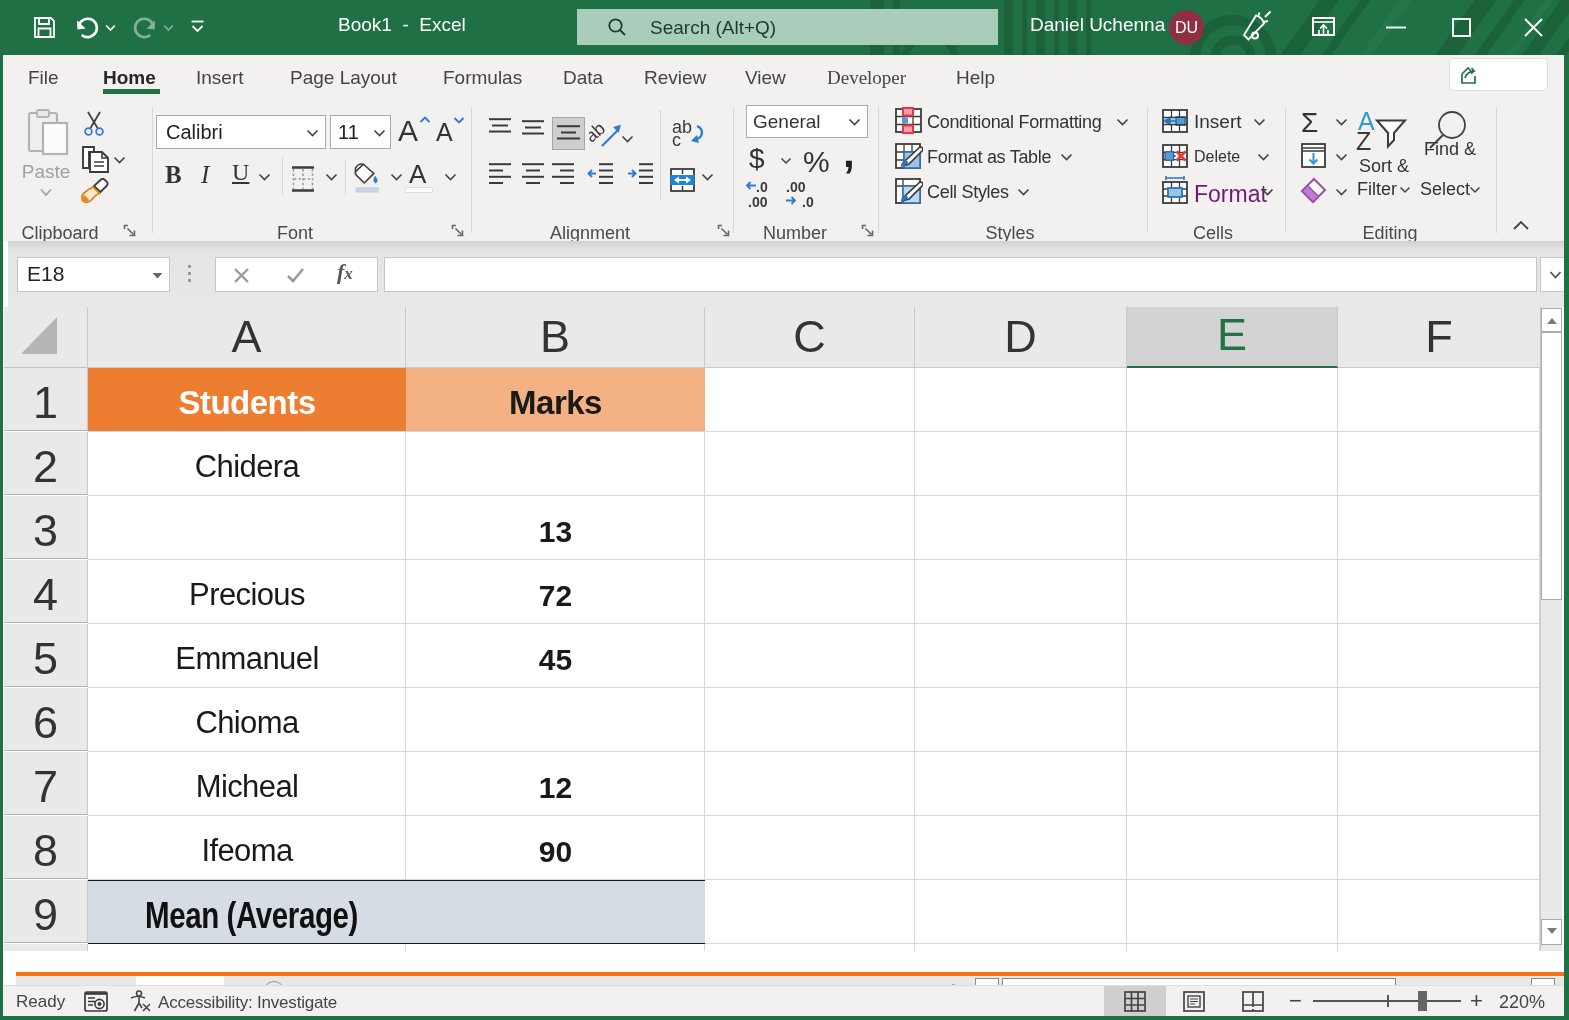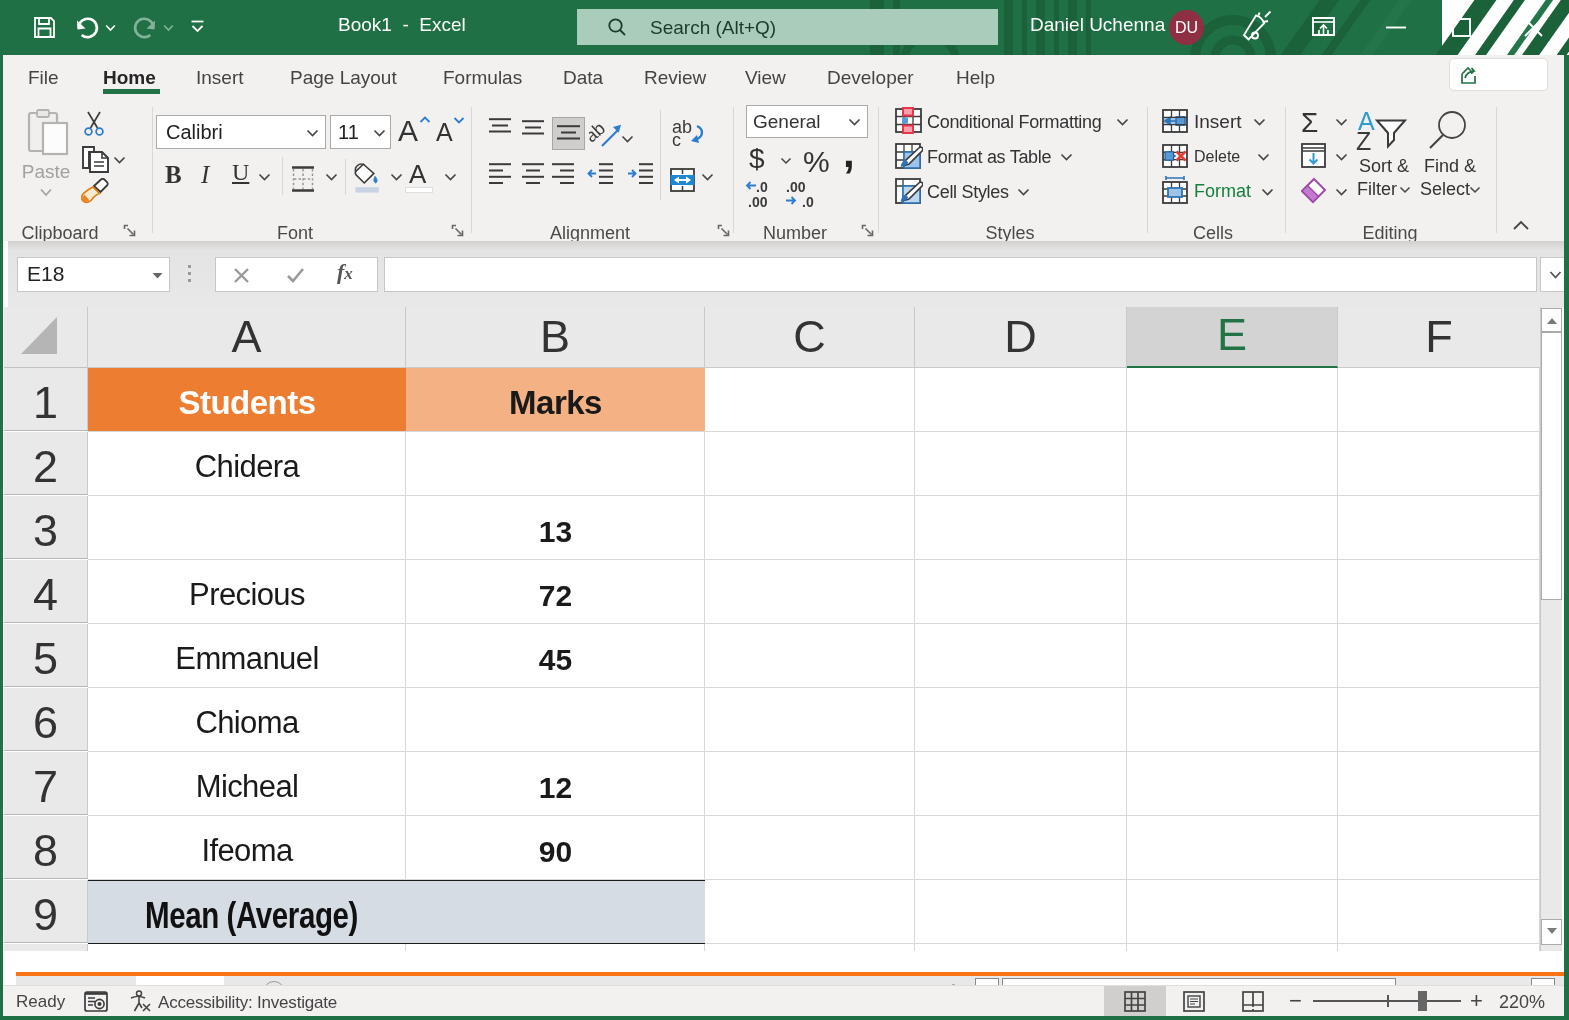--- a/index.html
+++ b/index.html
@@ -1,20 +1,20 @@
 <!DOCTYPE html>
 <html><head>
 <meta charset="utf-8">
 <style>
 * { margin:0; padding:0; box-sizing:border-box; }
 html,body { width:1569px; height:1020px; overflow:hidden; font-family:"Liberation Sans", sans-serif; }
 #app { position:relative; width:1569px; height:1020px; background:#fff; }
 .abs { position:absolute; }
 
-#titlebar { left:0; top:0; width:1442px; height:55px; background:#1F7145; }
+#titlebar { left:0; top:0; width:1569px; height:55px; background:#1F7145; }
 #titlebar .ttxt { color:#fff; font-size:19px; }
 #searchbox { left:577px; top:9px; width:421px; height:36px; background:#A9CDBA; color:#1D3A2A; font-size:19px; line-height:36px; }
 
 #tabrow { left:0; top:55px; width:1569px; height:44px; background:#F3F1F0; }
 .rtab { position:absolute; top:0; height:44px; line-height:46px; font-size:19px; color:#444; }
 
 #ribbon { left:0; top:99px; width:1569px; height:142px; background:#F3F1F0; }
 .gsep { position:absolute; top:8px; height:126px; width:1px; background:#D9D6D4; }
 .glabel { position:absolute; top:124px; font-size:18px; color:#4a4a4a; width:200px; text-align:center; }
 .launcher { position:absolute; top:124px; width:17px; height:17px; }
@@ -138,21 +138,21 @@
   <div id="tabrow" class="abs">
     <div class="rtab" style="left:28px;">File</div>
     <div class="rtab" style="left:103px;font-weight:bold;color:#262626;">Home</div>
     <div class="abs" style="left:103px;top:34px;width:57px;height:5px;background:#217346;"></div>
     <div class="rtab" style="left:196px;">Insert</div>
     <div class="rtab" style="left:290px;">Page Layout</div>
     <div class="rtab" style="left:443px;">Formulas</div>
     <div class="rtab" style="left:563px;">Data</div>
     <div class="rtab" style="left:644px;">Review</div>
     <div class="rtab" style="left:745px;">View</div>
-    <div class="rtab" style="left:827px;">Developer</div>
+    <div class="rtab" style="left:827px;font-family:Liberation Serif, serif;">Developer</div>
     <div class="rtab" style="left:956px;">Help</div>
     <div class="abs" style="left:1449px;top:3px;width:99px;height:33px;background:#fff;border:1px solid #E0DEDC;border-radius:5px;"></div>
     <svg class="abs" style="left:1460px;top:10px" width="20" height="20" viewBox="0 0 20 20">
       <path d="M2 9 v9 h13 v-7" fill="none" stroke="#217346" stroke-width="1.7"></path>
       <path d="M2 9 L8 3 l3 3" fill="none" stroke="#217346" stroke-width="1.7"></path>
       <path d="M5 13 c1 -4 5 -7 9 -7 l-2.5 -3 M14 6 l-3 2.5" fill="none" stroke="#217346" stroke-width="1.7"></path>
     </svg>
     <div class="abs" style="left:1569px;top:8px;font-size:19px;font-weight:bold;color:#a16207;margin-left:8px;">Share</div>
   </div>
   <div id="ribbon" class="abs">
@@ -461,21 +461,21 @@
     <div class="abs" style="left:1194px;top:49px;font-size:16px;color:#333;">Delete</div>
     <svg class="chev" style="left:1257px;top:54px" width="13" height="9" viewBox="0 0 13 9">
         <path d="M1.5 1.5 L6.5 6.5 L11.5 1.5" fill="none" stroke="#444" stroke-width="1.6"></path>
       </svg>
     <svg class="abs" style="left:1162px;top:77px" width="26" height="28" viewBox="0 0 26 28">
       <path d="M4 2 h18 M4 0 v4 M22 0 v4" stroke="#2E75B6" stroke-width="1.6"></path>
       <rect x="1" y="6" width="24" height="21" fill="#fff" stroke="#3b3b3b" stroke-width="1.8"></rect>
       <path d="M9.5 6 v21 M17.5 6 v21 M1 13 h24 M1 20 h24" stroke="#3b3b3b" stroke-width="1.3"></path>
       <rect x="6" y="12" width="14" height="9" fill="#9DC3E6" stroke="#2E75B6" stroke-width="1.8"></rect>
     </svg>
-    <div class="abs" style="left:1194px;top:82px;font-size:18px;color:#15803d;">Format</div>
+    <div class="abs" style="left:1194px;top:82px;font-size:23px;color:#701a75;">Format</div>
     <svg class="chev" style="left:1261px;top:89px" width="13" height="9" viewBox="0 0 13 9">
         <path d="M1.5 1.5 L6.5 6.5 L11.5 1.5" fill="none" stroke="#444" stroke-width="1.6"></path>
       </svg>
     <div class="glabel" style="left:1113px;">Cells</div>
 
     <div class="abs" style="left:1301px;top:8px;font-size:28px;color:#333;">Σ</div>
     <svg class="chev" style="left:1335px;top:19px" width="13" height="9" viewBox="0 0 13 9">
         <path d="M1.5 1.5 L6.5 6.5 L11.5 1.5" fill="none" stroke="#444" stroke-width="1.6"></path>
       </svg>
     <svg class="abs" style="left:1301px;top:44px" width="25" height="25" viewBox="0 0 25 25">
@@ -502,21 +502,21 @@
     <div class="abs" style="left:1355px;top:57px;width:58px;text-align:center;font-size:18px;color:#333;">Sort &amp;</div>
     <div class="abs" style="left:1348px;top:80px;width:58px;text-align:center;font-size:18px;color:#333;">Filter</div>
     <svg class="chev" style="left:1399px;top:87px" width="12" height="8" viewBox="0 0 12 8">
         <path d="M1.5 1.5 L6 6 L10.5 1.5" fill="none" stroke="#444" stroke-width="1.5"></path>
       </svg>
 
     <svg class="abs" style="left:1427px;top:10px" width="44" height="44" viewBox="0 0 44 44">
       <circle cx="25" cy="16" r="13" fill="none" stroke="#444" stroke-width="1.8"></circle>
       <path d="M16 26 L3 39" stroke="#444" stroke-width="2.2"></path>
     </svg>
-    <div class="abs" style="left:1421px;top:57px;width:58px;text-align:center;font-size:18px;color:#333;">Find &amp;</div>
+    <div class="abs" style="left:1421px;top:40px;width:58px;text-align:center;font-size:18px;color:#333;">Find &amp;</div>
     <div class="abs" style="left:1414px;top:80px;width:62px;text-align:center;font-size:18px;color:#333;">Select</div>
     <svg class="chev" style="left:1469px;top:87px" width="12" height="8" viewBox="0 0 12 8">
         <path d="M1.5 1.5 L6 6 L10.5 1.5" fill="none" stroke="#444" stroke-width="1.5"></path>
       </svg>
     <div class="glabel" style="left:1290px;">Editing</div>
 
     <svg class="abs" style="left:1512px;top:120px" width="18" height="12" viewBox="0 0 18 12">
         <path d="M2 10 L9 3 L16 10" fill="none" stroke="#444" stroke-width="1.8"></path>
       </svg>
   </div>

